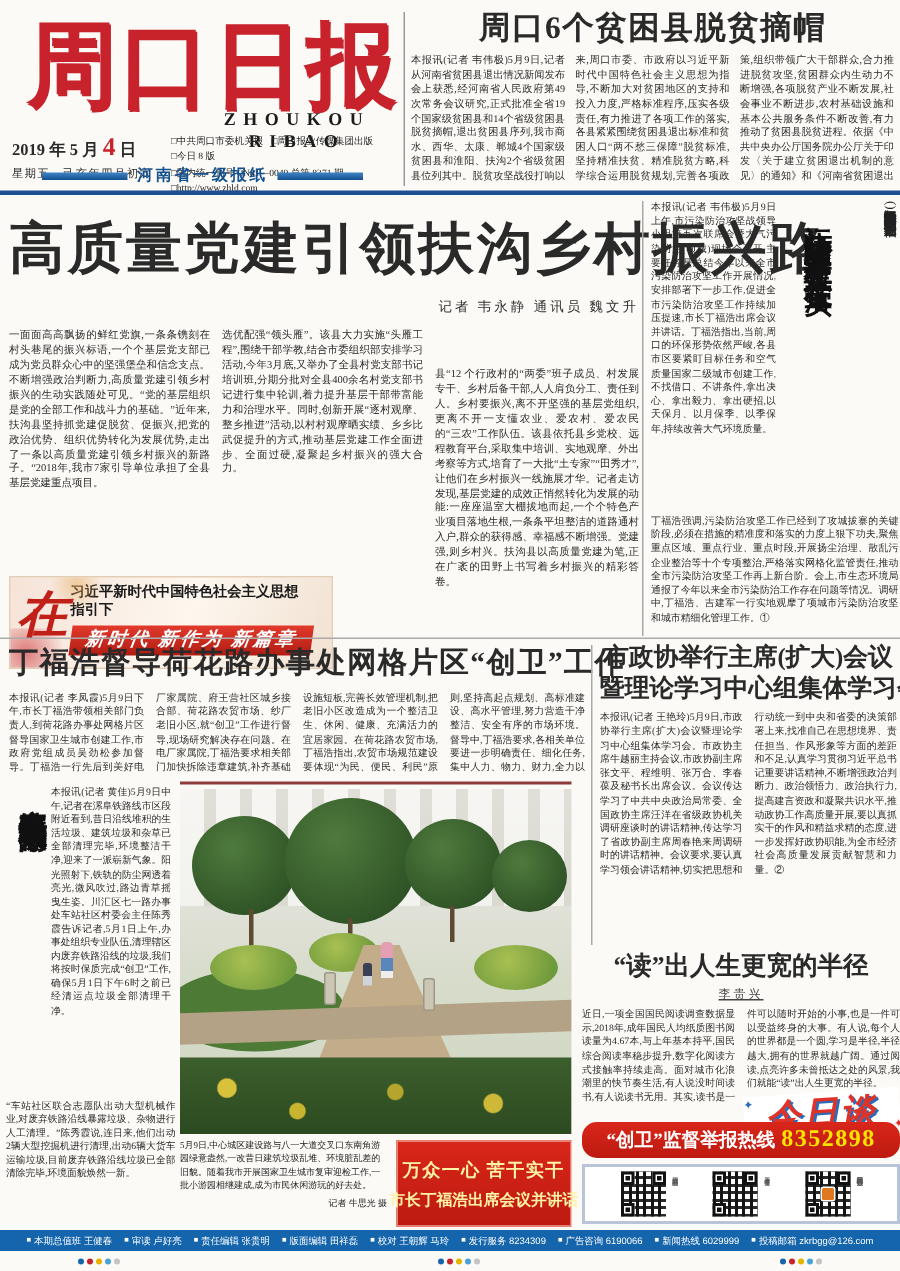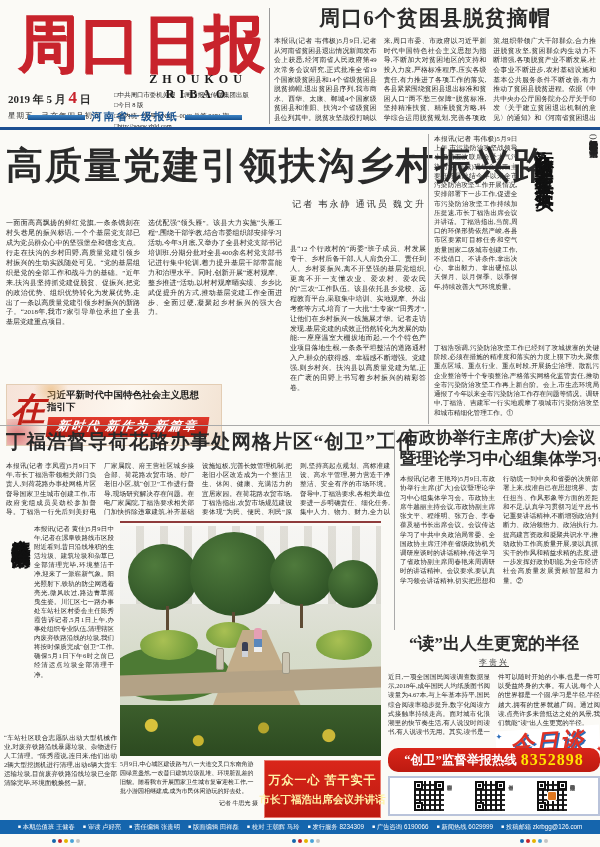--- a/index.html
+++ b/index.html
@@ -174,21 +174,21 @@
 </div>
 
 <div class="abs rule-blue"></div>
 
 <div class="abs main-article">
   <div class="main-headline">高质量党建引领扶沟乡村振兴路</div>
   <div class="main-byline">记者 韦永静 通讯员 魏文升</div>
   <div class="main-cols">
     <div class="main-left">
       <div class="main-c12">
-        <div class="main-col jt">一面面高高飘扬的鲜红党旗,一条条镌刻在村头巷尾的振兴标语,一个个基层党支部已成为党员群众心中的坚强堡垒和信念支点。行走在扶沟的乡村田野,高质量党建引领乡村振兴的生动实践随处可见。“党的基层组织是党的全部工作和战斗力的基础。”近年来,扶沟县坚持抓党建促脱贫、促振兴,把党的政治优势、组织优势转化为发展优势,走出了一条以高质量党建引领乡村振兴的新路子。“2018年,我市7家引导单位承担了全县基层党建重点项目。</div>
+        <div class="main-col jt">一面面高高飘扬的鲜红党旗,一条条镌刻在村头巷尾的振兴标语,一个个基层党支部已成为党员群众心中的坚强堡垒和信念支点。不断增强政治判断力,高质量党建引领乡村振兴的生动实践随处可见。“党的基层组织是党的全部工作和战斗力的基础。”近年来,扶沟县坚持抓党建促脱贫、促振兴,把党的政治优势、组织优势转化为发展优势,走出了一条以高质量党建引领乡村振兴的新路子。“2018年,我市7家引导单位承担了全县基层党建重点项目。</div>
         <div class="main-col jt">选优配强“领头雁”。该县大力实施“头雁工程”,围绕干部学教,结合市委组织部安排学习活动,今年3月底,又举办了全县村党支部书记培训班,分期分批对全县400余名村党支部书记进行集中轮训,着力提升基层干部带富能力和治理水平。同时,创新开展“逐村观摩、整乡推进”活动,以村村观摩晒实绩、乡乡比武促提升的方式,推动基层党建工作全面进步、全面过硬,凝聚起乡村振兴的强大合力。</div>
       </div>
       <div class="banner">
         <div class="banner-blob1"></div>
         <div class="banner-blob2"></div>
         <div class="banner-zai">在</div>
         <div class="banner-text">习近平新时代中国特色社会主义思想</div>
         <div class="banner-text">指引下</div>
         <div class="banner-ribbon">新时代 新作为 新篇章</div>
       </div>

